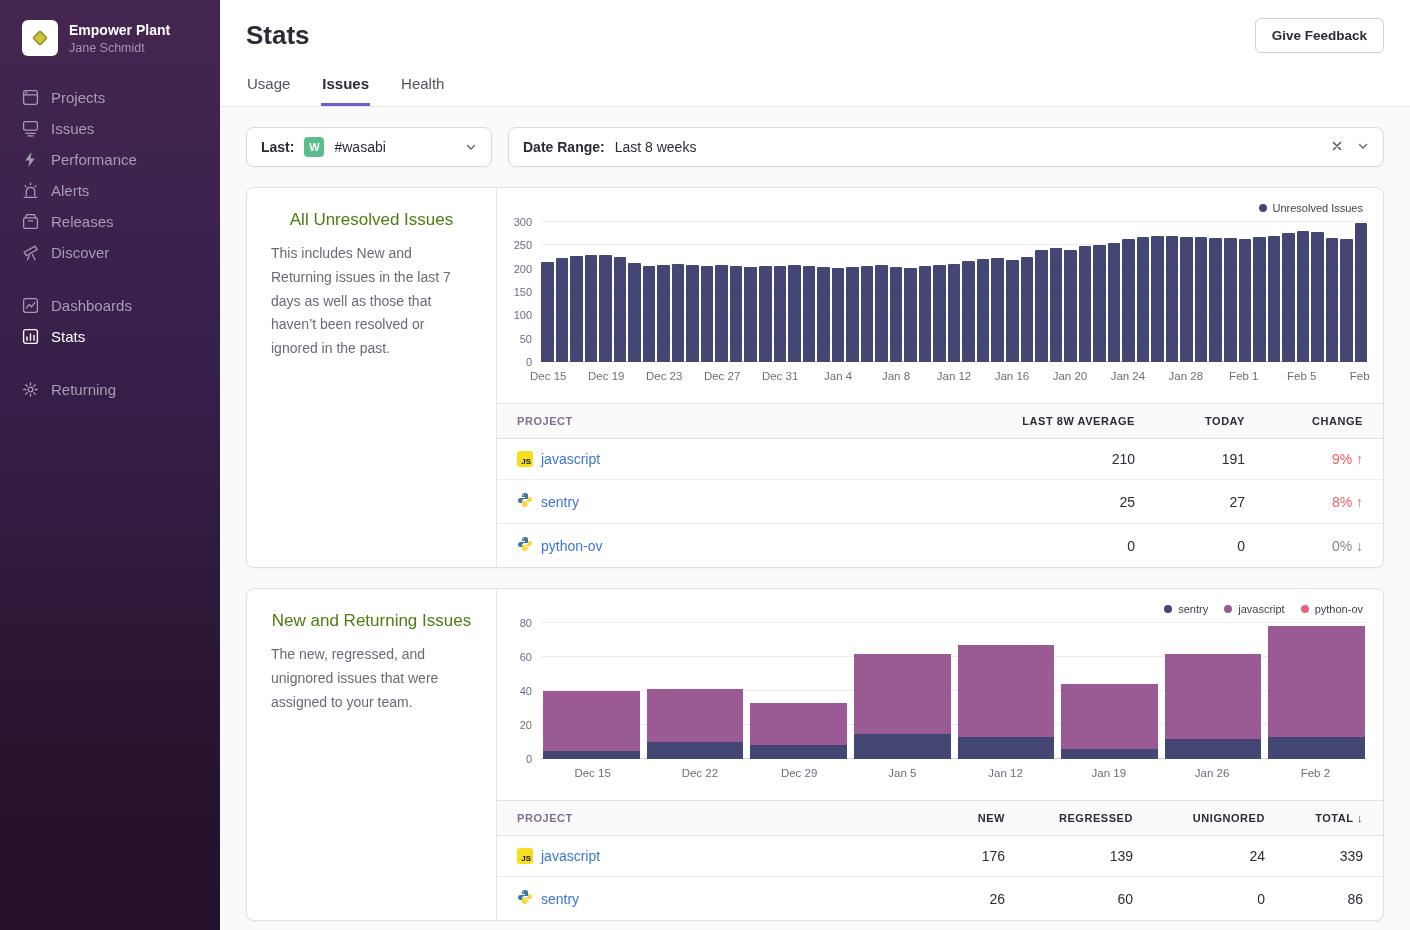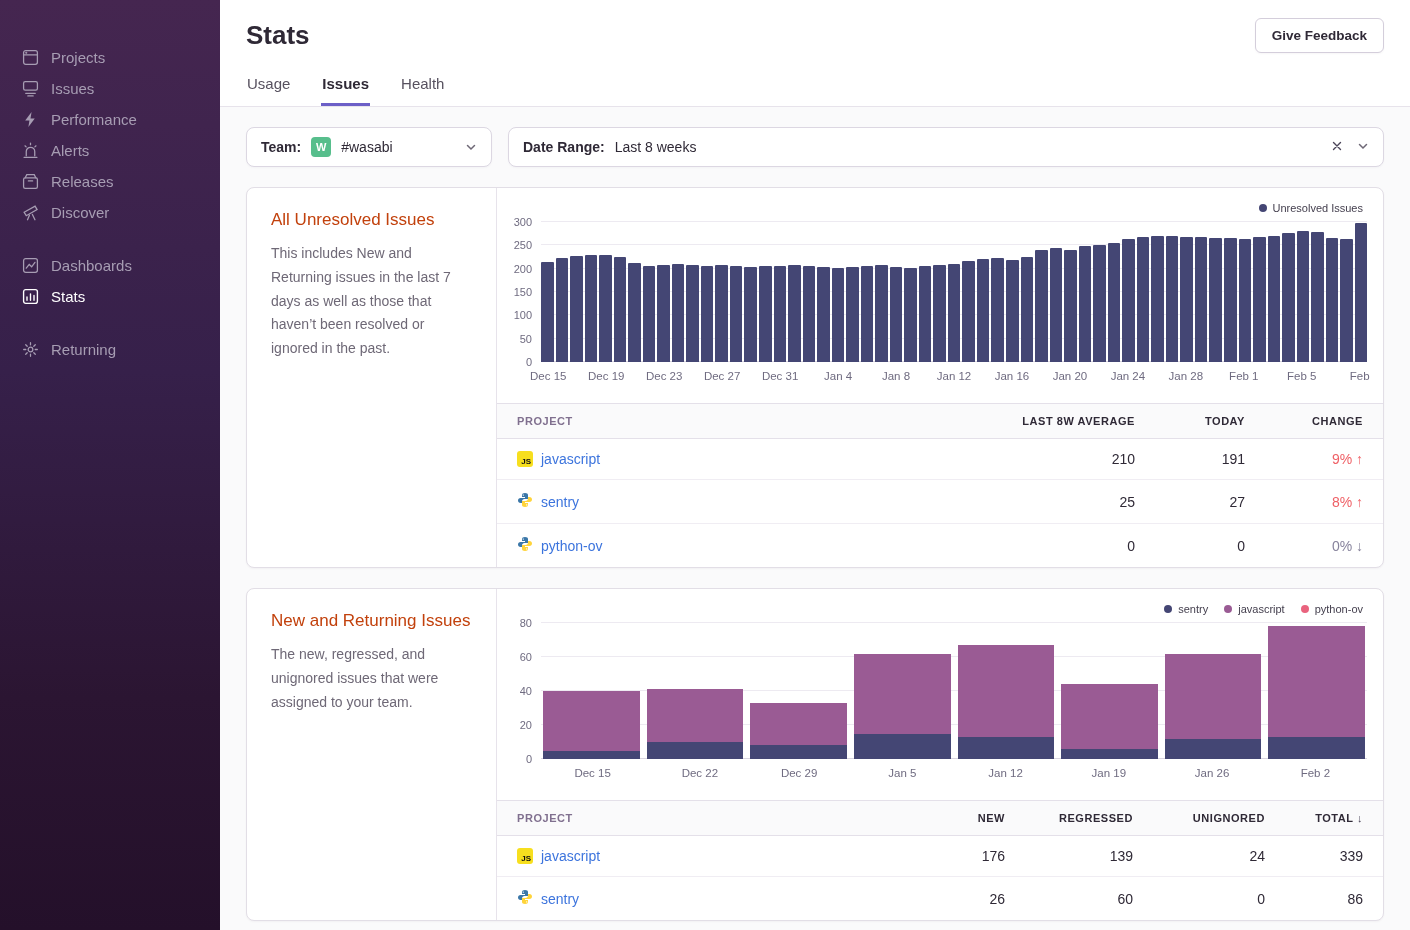--- a/index.html
+++ b/index.html
@@ -33,21 +33,21 @@
   .select { background:#fff; border:1px solid #dcd7e2; border-radius:8px; height:40px; display:flex; align-items:center; padding:0 14px; gap:10px; box-shadow:0 1px 2px rgba(43,34,51,.03); cursor:pointer; font-size:14px; }
   .select .lab { font-weight:700; }
   .team-select { width:246px; }
   .date-select { flex:1; }
   .team-avatar { width:20px; height:20px; border-radius:4px; background:#57be8c; color:#fff; font-size:11px; font-weight:700; display:flex; align-items:center; justify-content:center; }
   .push { margin-left:auto; display:flex; align-items:center; gap:14px; }
 
   
   .panel { margin-top:20px; display:flex; background:#fff; border:1px solid #e2dee6; border-radius:8px; box-shadow:0 1px 2px rgba(43,34,51,.04); }
   .panel-left { width:250px; flex:0 0 250px; border-right:1px solid #e7e3eb; padding:22px 24px; }
-  .panel-title { font-size:17px; font-weight:500; color:#c2410c; }
+  .panel-title { font-size:17px; font-weight:500; color:#4d7c0f;text-align:center; }
   .panel-desc { margin-top:12px; font-size:14px; line-height:1.7; color:#6e6876; }
   .panel-right { flex:1; display:flex; flex-direction:column; min-width:0;gap:11px; }
 
   
   .chart-wrap { padding:10px 16px 4px 8px; }
   .legend { display:flex; justify-content:flex-end; align-items:center; gap:16px; padding:4px 4px 8px; font-size:11px; color:#45404f; min-height:22px; }
   .legend-item { display:flex; align-items:center; gap:6px; }
   .dot { width:8px; height:8px; border-radius:50%; }
   .plot-row { display:flex; }
   .ylabels { width:36px; flex:0 0 36px; position:relative; }
@@ -83,20 +83,31 @@
   .change.up { color:#ef6066; }
   .change.down { color:#87839c; }
   .sort-arrow { color:#4a4458; }
 </style>
 </head>
 <body>
 
 <div class="app">
 
   <aside class="sidebar">
+    <div class="org-row">
+      <div class="org-logo">
+        <svg width="22" height="22" viewBox="0 0 22 22">
+            <rect x="6" y="6" width="10" height="10" rx="1.5" transform="rotate(45 11 11)" fill="#cfc23f" stroke="#8a8f2a" stroke-width="1.4"></rect>
+          </svg>
+      </div>
+      <div>
+        <div class="org-name">Empower Plant</div>
+        <div class="org-user">Jane Schmidt</div>
+      </div>
+    </div>
 
     <nav class="nav-group">
       <div class="nav-item">
         <svg viewBox="0 0 16 16" fill="none" stroke="currentColor" stroke-width="1.2" stroke-linecap="round">
             <rect x="1.5" y="1.5" width="13" height="13" rx="2"></rect>
             <path d="M1.5 5.5h13"></path>
             <circle cx="4" cy="3.5" r=".4" fill="currentColor"></circle>
           </svg>
         <span>Projects</span>
       </div>
@@ -175,21 +186,21 @@
         <div class="tab">Usage</div>
         <div class="tab active">Issues</div>
         <div class="tab">Health</div>
       </div>
     </div>
 
     <div class="content">
 
       <div class="filter-row">
         <div class="select team-select">
-          <span class="lab">Team:</span>
+          <span class="lab">Last:</span>
           <span class="team-avatar">W</span>
           <span>#wasabi</span>
           <span class="push">
             <svg width="12" height="12" viewBox="0 0 12 12">
                 <path d="M2.5 4.5 6 8l3.5-3.5" fill="none" stroke="#6e6876" stroke-width="1.5" stroke-linecap="round"></path>
               </svg>
           </span>
         </div>
         <div class="select date-select">
           <span class="lab">Date Range:</span>

